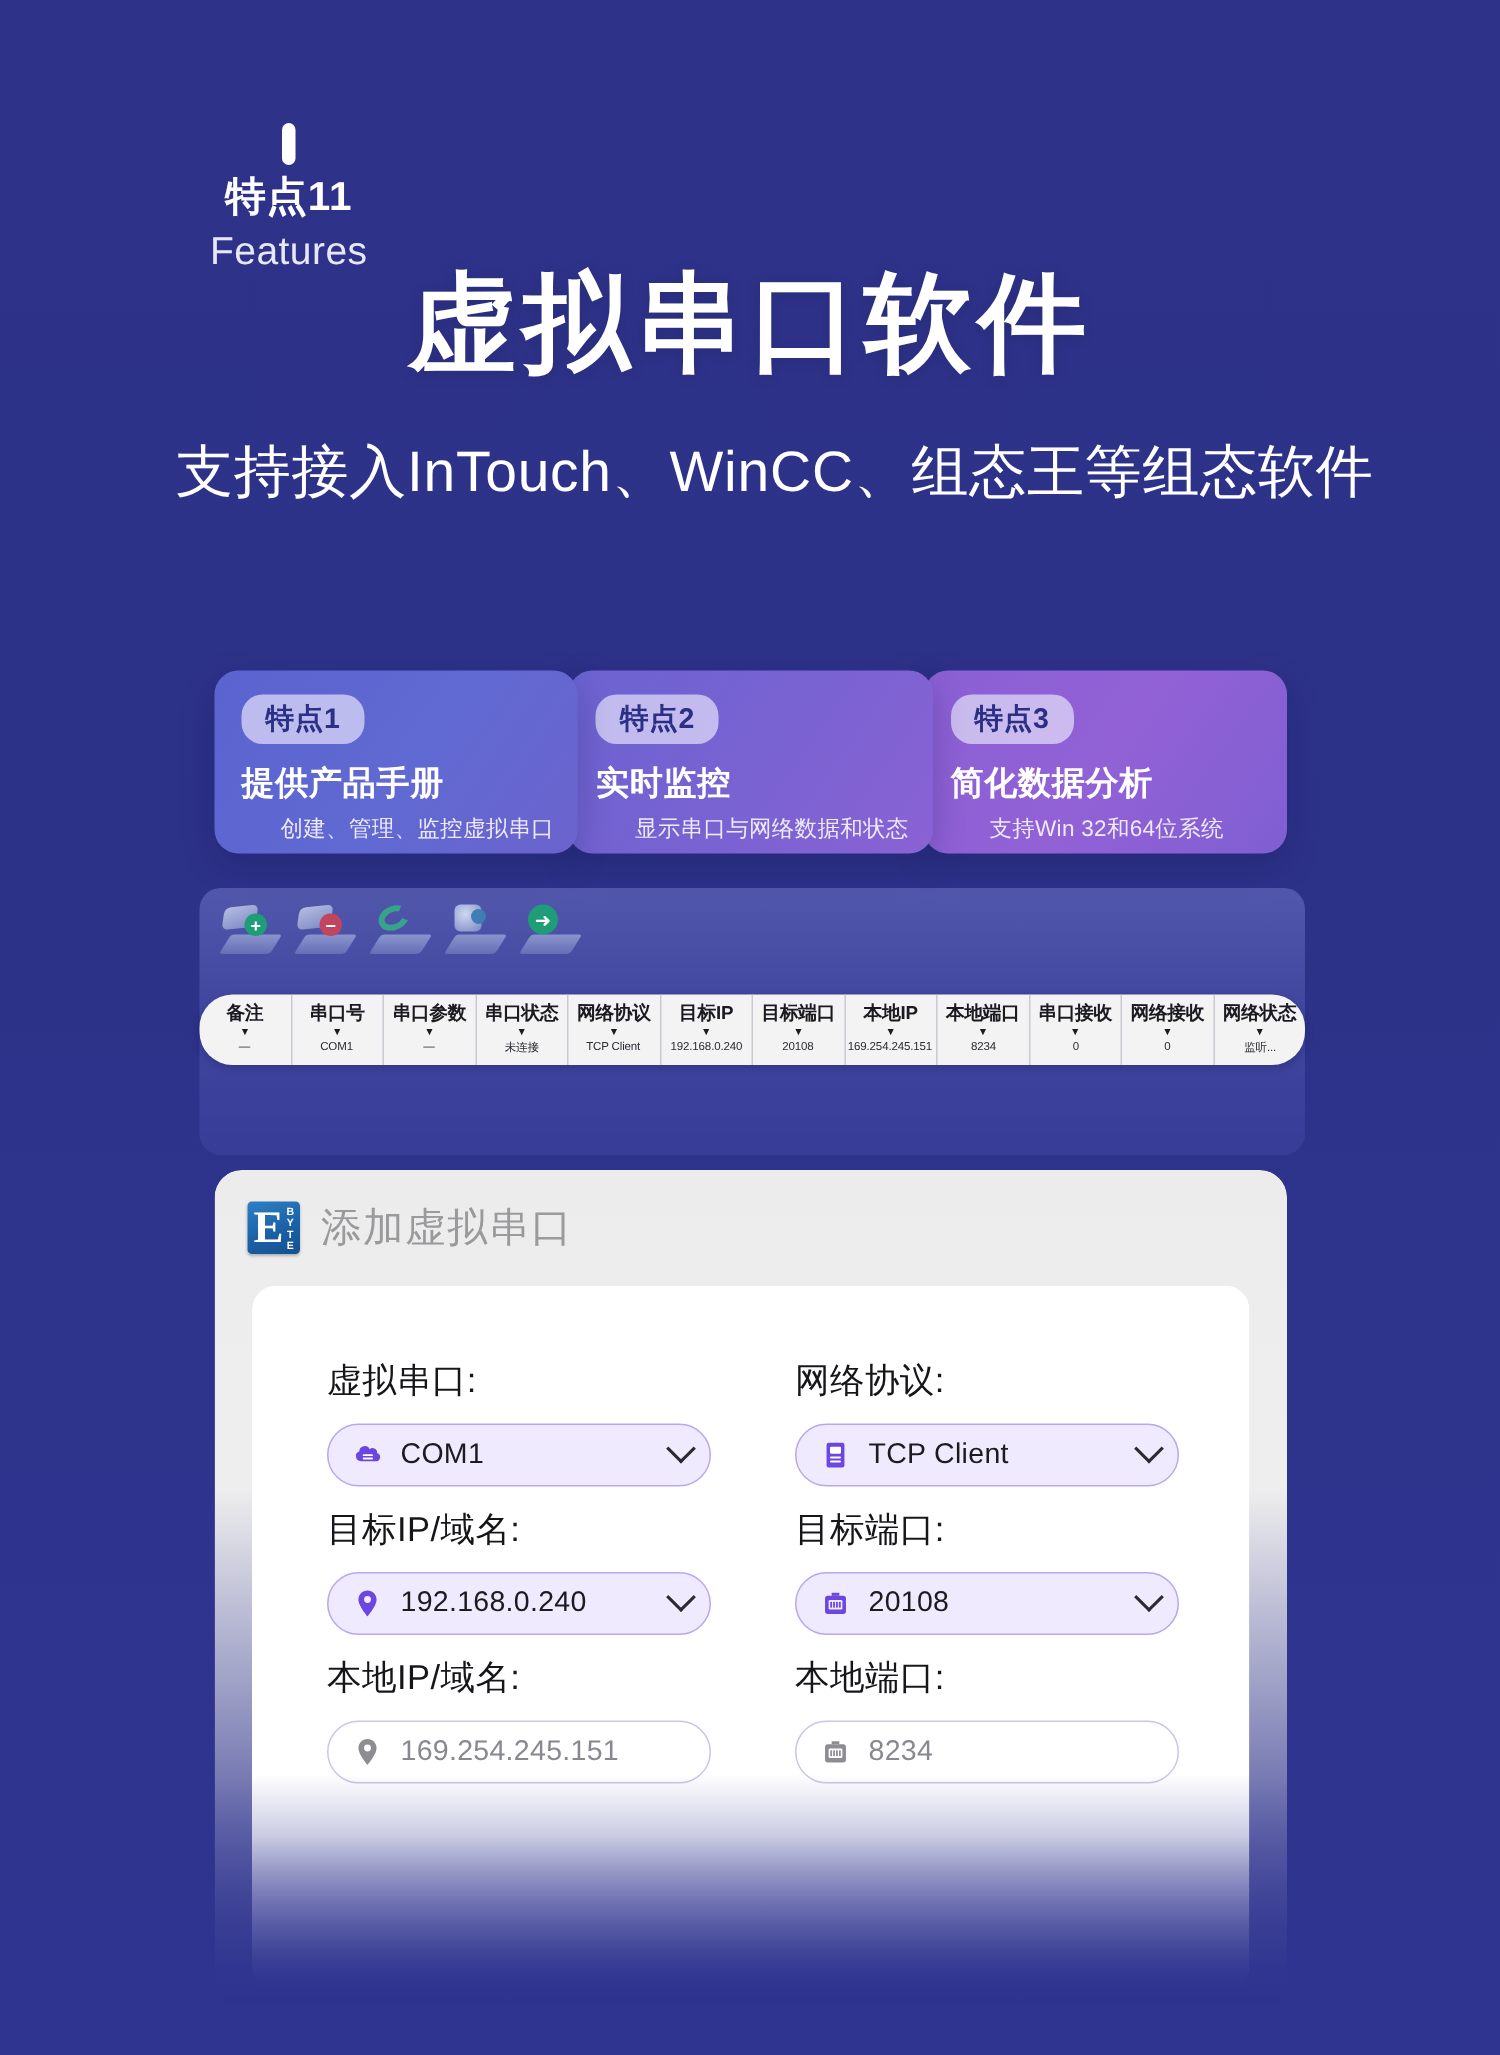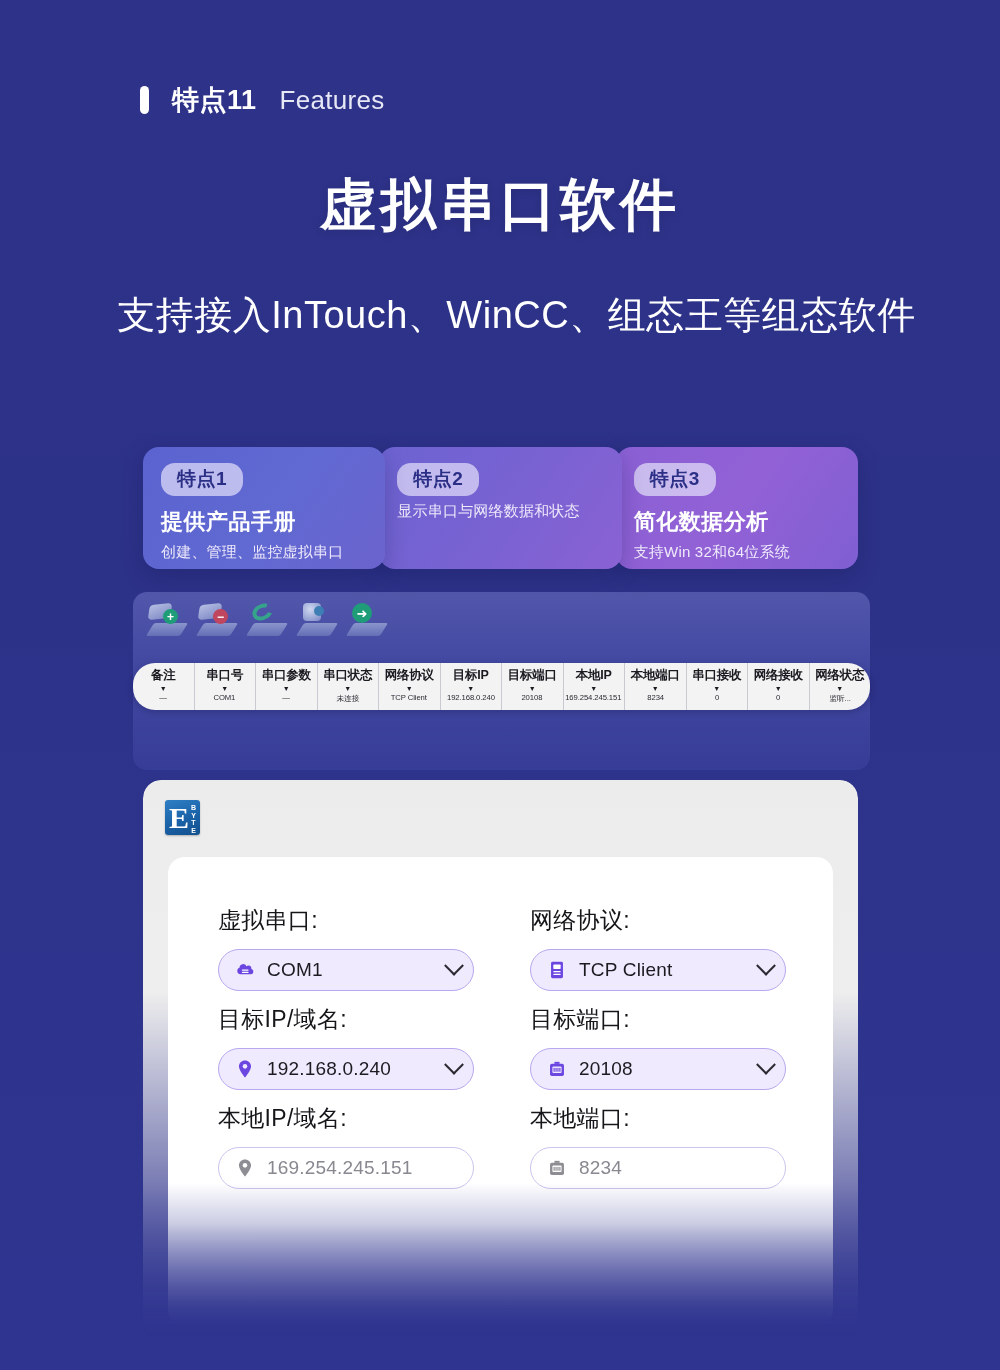--- a/index.html
+++ b/index.html
@@ -9,37 +9,37 @@
     overflow: hidden;
   }
   body {
     background: linear-gradient(180deg, #2e3289 0%, #2d3289 45%, #2f3490 100%);
     position: relative;
   }
 
   
   .eyebrow {
     position: absolute; left: 140px; top: 82px;
-    display: flex; align-items: center; gap: 23px;
+    display: flex; align-items: center; gap: 3px; flex-direction: column;
   }
   .eyebrow-bar {
     width: 9px; height: 28px; background: #ffffff; border-radius: 5px;
   }
   .eyebrow-cn {
     color: #ffffff; font-size: 27px; font-weight: 700; letter-spacing: .5px;
   }
   .eyebrow-en {
     color: #e7e8f6; font-size: 26px; font-weight: 400; letter-spacing: .3px;
   }
 
   
   .hero-title {
     position: absolute; left: 0; right: 0; top: 168px;
     text-align: center; color: #ffffff;
-    font-size: 56px; font-weight: 700; letter-spacing: 4px;
+    font-size: 72px; font-weight: 700; letter-spacing: 4px;
     text-shadow: 0 2px 10px rgba(0,0,0,.12);
   }
   .hero-sub {
     position: absolute; left: 0; right: 0; top: 288px;
     text-align: center; color: #ffffff;
     font-size: 38px; font-weight: 500; line-height: 1.45; letter-spacing: .5px; padding-left: 33px;
   }
 
   
   .cards {
@@ -73,21 +73,21 @@
     border-radius: 14px;
     padding: 3px 16px 4px 16px;
     letter-spacing: .5px;
   }
   .card-title {
     color: #ffffff; font-size: 22px; font-weight: 600;
     margin-top: 11px; letter-spacing: .5px;
   }
   .card-desc {
     color: #eee9fb; font-size: 15px; font-weight: 400;
-    margin-top: 6px; letter-spacing: .2px;
+    margin-top: 6px; letter-spacing: .2px; margin-left: 26px;
   }
 
   
   .app-window {
     position: absolute; left: 133px; top: 592px;
     width: 737px; height: 178px;
     border-radius: 14px;
     background: linear-gradient(180deg, rgba(118,124,205,.50) 0%, rgba(86,93,182,.52) 40%, rgba(62,70,160,.55) 100%);
     overflow: hidden;
   }
@@ -274,20 +274,21 @@
 <p class="hero-sub">支持接入InTouch、WinCC、组态王等组态软件</p>
 
 <div class="cards">
   <div class="card">
     <span class="card-badge">特点1</span>
     <div class="card-title">提供产品手册</div>
     <div class="card-desc">创建、管理、监控虚拟串口</div>
   </div>
   <div class="card">
     <span class="card-badge">特点2</span>
+    <div class="card-title">实时监控</div>
     <div class="card-desc">显示串口与网络数据和状态</div>
   </div>
   <div class="card">
     <span class="card-badge">特点3</span>
     <div class="card-title">简化数据分析</div>
     <div class="card-desc">支持Win 32和64位系统</div>
   </div>
 </div>
 
 <div class="app-window">
@@ -389,20 +390,21 @@
     <span class="col-val">监听...</span>
   </div>
 </div>
 
 <div class="dialog">
   <div class="dialog-header">
     <div class="ebyte-logo">
       <span class="e">E</span>
       <span class="byte">BYTE</span>
     </div>
+    <span class="dialog-title">添加虚拟串口</span>
   </div>
 
   <div class="dialog-panel">
     <div class="form-grid">
 
       <div>
         <div class="field-label">虚拟串口:</div>
         <div class="field-ctl">
           <svg class="ficon" viewBox="0 0 24 24">
             <path d="M6 9.5a4 4 0 0 1 7.6-1.7A3.3 3.3 0 0 1 19 10.8a2.9 2.9 0 0 1-.9 5.7H7.2A3.6 3.6 0 0 1 6 9.5z" fill="#6b46e0"></path>

